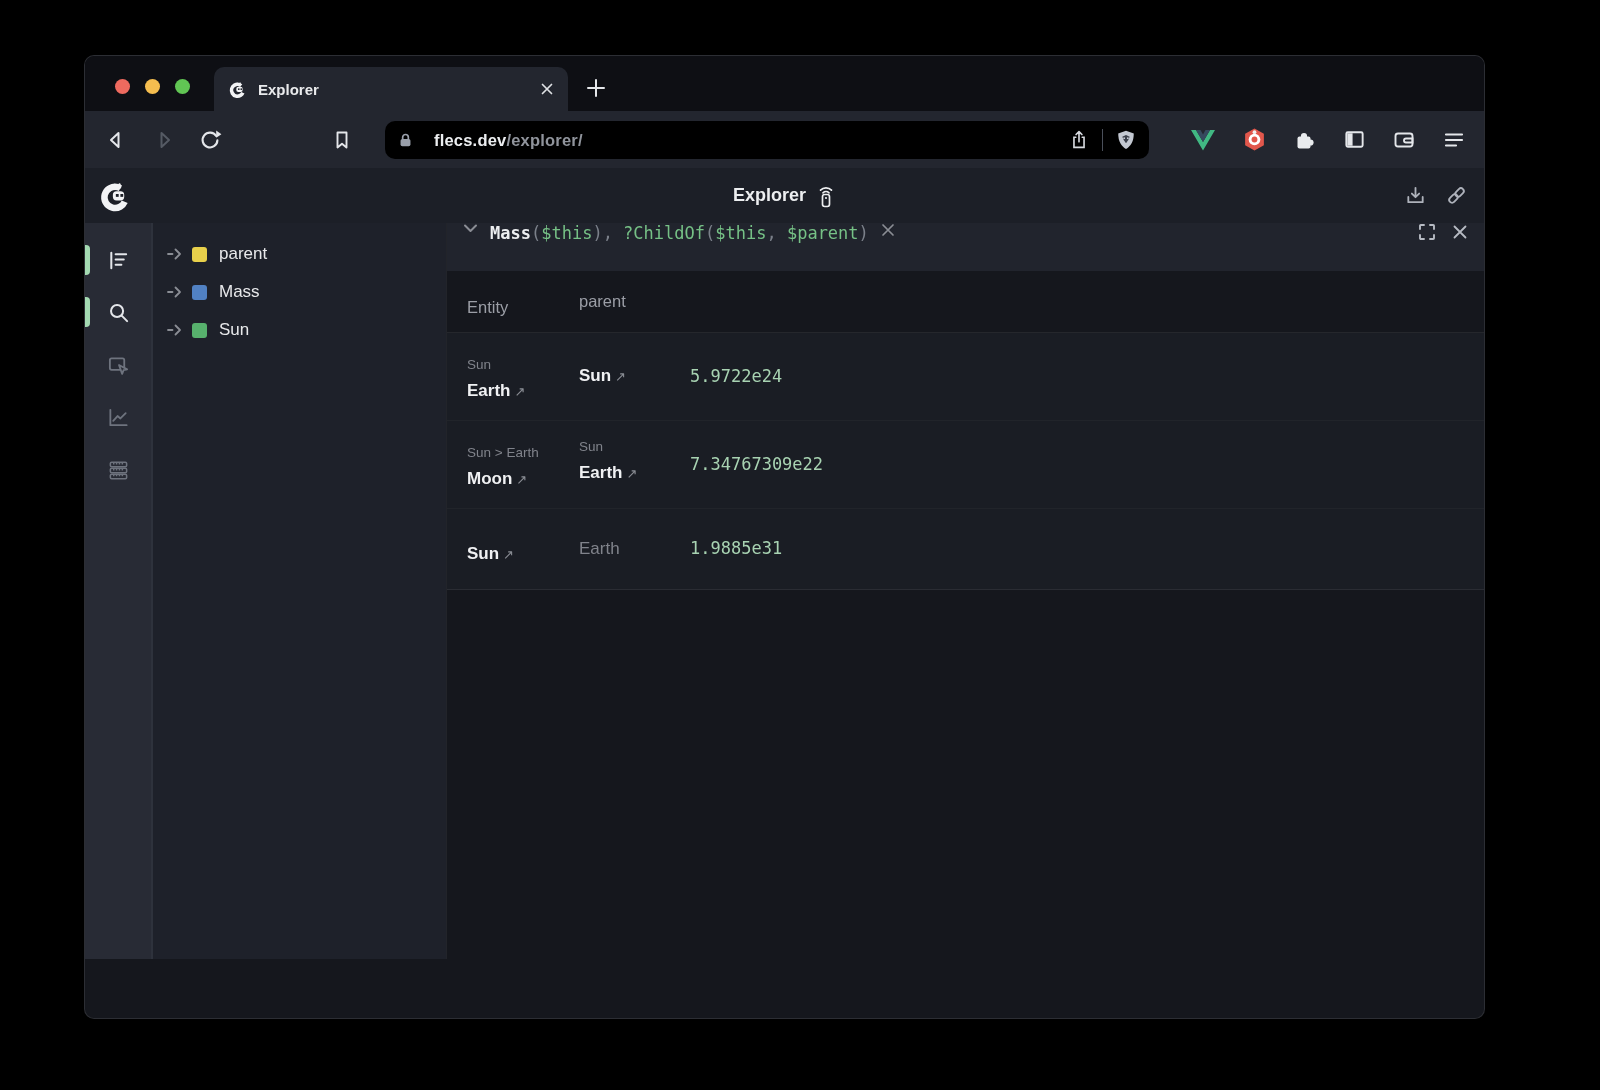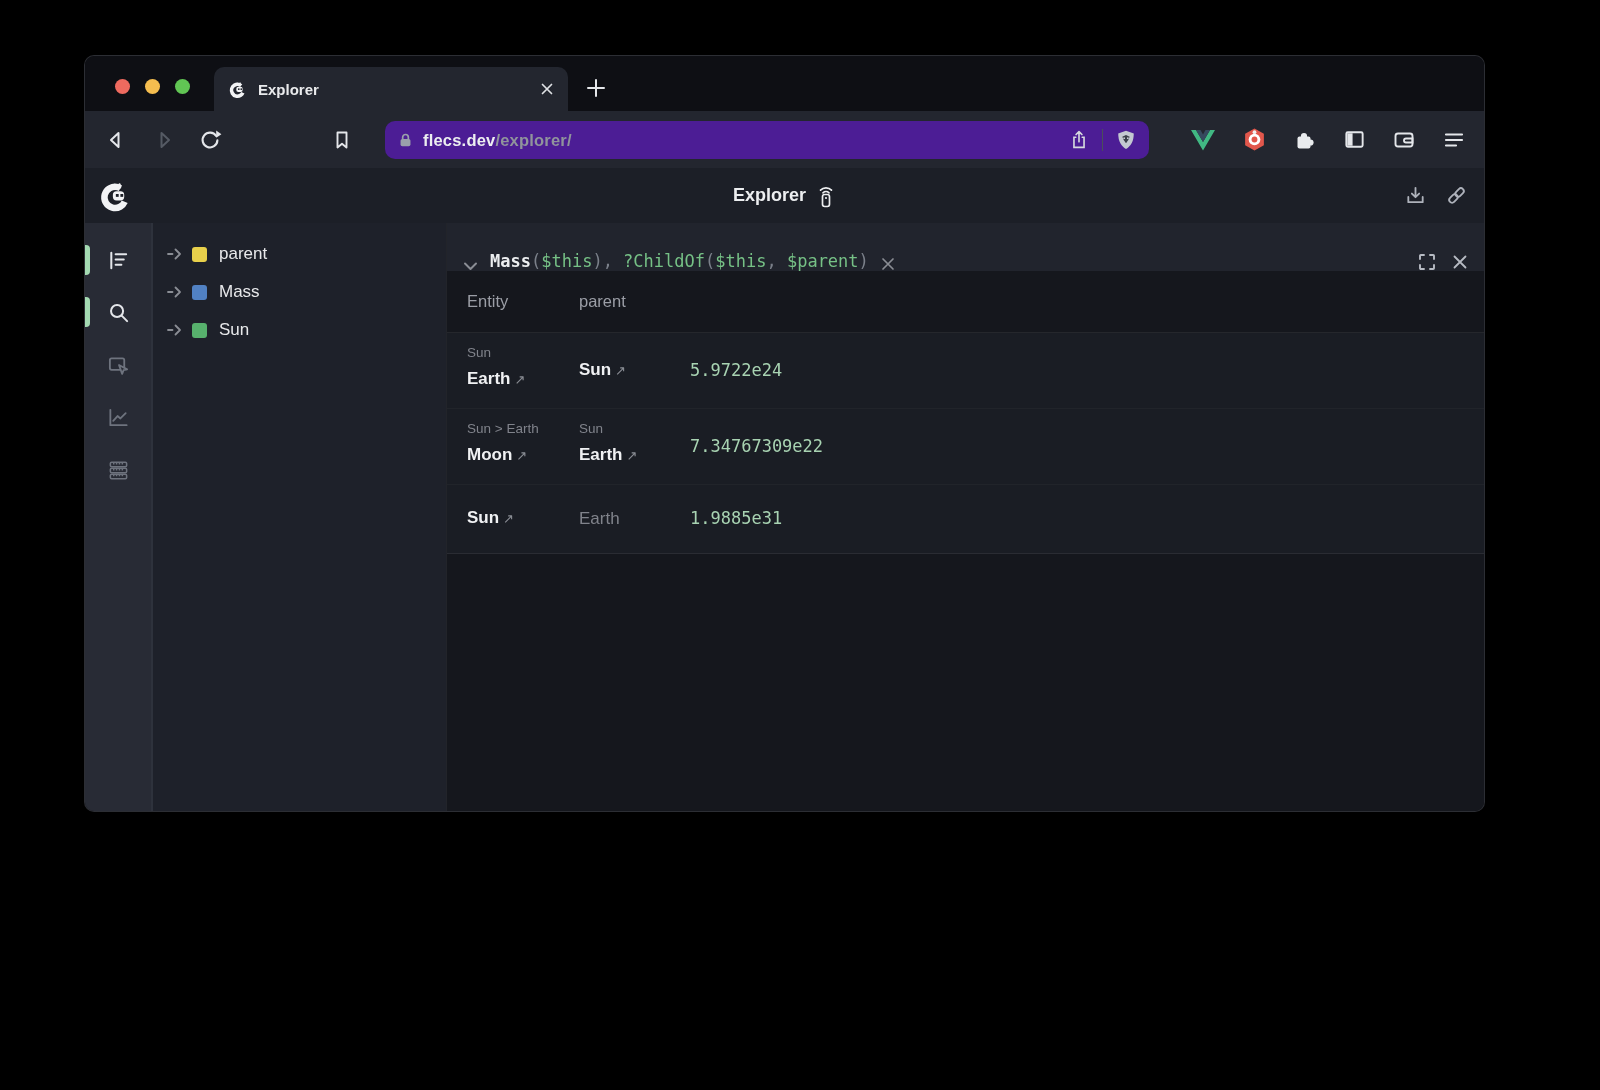--- a/index.html
+++ b/index.html
@@ -1,39 +1,39 @@
 <!DOCTYPE html>
 <html><head>
 <meta charset="utf-8">
 <style>
   * { margin:0; padding:0; box-sizing:border-box; }
   body { width:1600px; height:1090px; background:#000; font-family:"Liberation Sans", sans-serif; overflow:hidden; }
 
-  .window { position:absolute; left:84px; top:55px; width:1401px; height:757px;
+  .window { position:absolute; left:84px; top:55px; width:1401px; height:964px;
             border-radius:10px; overflow:hidden; background:#15171d;
             border:1px solid rgba(255,255,255,0.10); }
 
   
   .tabbar { position:absolute; left:0; top:0; width:100%; height:55px; background:#0e0f14; }
   .traffic { position:absolute; top:23px; width:15px; height:15px; border-radius:50%; }
   .tl-red { left:30px; background:#ee6a5f; }
   .tl-yellow { left:60px; background:#f5bd4f; }
   .tl-green { left:90px; background:#61c554; }
 
   .tab { position:absolute; left:129px; top:11px; width:354px; height:44px; background:#23262f;
          border-radius:10px 10px 0 0; display:flex; align-items:center; padding:0 14px; gap:11px; }
   .tab-title { color:#e9eaec; font-size:15px; font-weight:700; flex:1; }
   .icon-btn { display:flex; align-items:center; justify-content:center; cursor:default; }
   .newtab { position:absolute; left:500px; top:21px; }
 
   .toolbar { position:absolute; left:0; top:55px; width:100%; height:57px; background:#23262f;
              display:flex; align-items:center; }
   .nav-ico { position:absolute; top:50%; transform:translateY(-50%); }
-  .urlbar { position:absolute; left:300px; top:10px; width:764px; height:38px; background:#4c1d95;
-            border-radius:10px; display:flex; align-items:center; padding:0 12px; gap:9px; }
+  .urlbar { position:absolute; left:300px; top:10px; width:764px; height:38px; background:#000000;
+            border-radius:10px; display:flex; align-items:center; padding:0 12px; gap:20px; }
   .url-text { font-size:16.5px; letter-spacing:.2px; }
   .url-domain { color:#eceef0; font-weight:700; }
   .url-path { color:#90949c; font-weight:700; }
   .urlbar-right { margin-left:auto; display:flex; align-items:center; gap:12px; }
   .vdiv { width:1px; height:22px; background:#4a4f5a; }
   .ext-strip { position:absolute; right:18px; top:0; height:57px; display:flex; align-items:center; gap:26px; }
 
   
   .appheader { position:absolute; left:0; top:112px; width:100%; height:55px; background:#1c1f27; }
   .app-logo { position:absolute; left:13px; top:11px; }
@@ -48,30 +48,30 @@
   .side-rail { width:66px; background:#282b35; position:relative; flex:none; }
   .rail-ico { position:absolute; left:22px; }
   .rail-pill { position:absolute; left:0; width:5px; height:30px; border-radius:0 4px 4px 0; }
 
   .tree-panel { width:295px; background:#1e212a; border-left:2px solid #2e323c; flex:none; padding-top:12px; }
   .tree-item { height:38px; display:flex; align-items:center; padding-left:14px; gap:9px; cursor:default; }
   .tree-square { width:15px; height:15px; border-radius:3px; flex:none; }
   .tree-label { color:#e8e9eb; font-size:17px; margin-left:3px; }
 
   .query-panel { flex:1; background:#15171d; border-left:1px solid rgba(255,255,255,0.06); position:relative; }
-  .query-head { height:48px; background:#21242d; display:flex; align-items:flex-end; padding:0 16px; gap:12px; }
+  .query-head { height:48px; background:#21242d; display:flex; align-items:flex-start; padding:0 16px; gap:12px; }
   .query-expr { font-family:"DejaVu Sans Mono", monospace; font-size:17px; white-space:pre; }
   .q-w { color:#eceef0; font-weight:700; }
   .q-g { color:#7b808a; }
   .q-v { color:#76c186; }
   .query-head-right { margin-left:auto; display:flex; align-items:center; gap:16px; }
 
   .tbl-header { height:62px; display:flex; align-items:center; color:#9b9ea6; font-size:16.5px;
                 border-bottom:1px solid rgba(255,255,255,0.07); }
-  .col-entity { width:132px; padding-left:20px; flex:none; }
+  .col-entity { width:132px; padding-left:20px; flex:none;margin-top:12px; }
   .col-parent { width:111px; flex:none; }
   .col-mass { flex:1; }
   .tbl-body { background:#1a1d24; border-bottom:1px solid rgba(255,255,255,0.07); }
   .tbl-row { display:flex; align-items:center; padding:10px 0 12px 0; }
   .tbl-row + .tbl-row { border-top:1px solid rgba(255,255,255,0.03); }
   .crumb { color:#80838b; font-size:13.5px; line-height:19px; min-height:19px; }
   .ename { color:#f0f1f3; font-size:17px; font-weight:600; line-height:33px; cursor:pointer; }
   .earrow { color:#8a8d94; font-size:13px; font-weight:400; margin-left:4px; }
   .none-val { color:#80838b; font-size:17px; line-height:25px; }
   .mass-val { font-family:"DejaVu Sans Mono", monospace; font-size:17px; color:#a8d3b2; }

